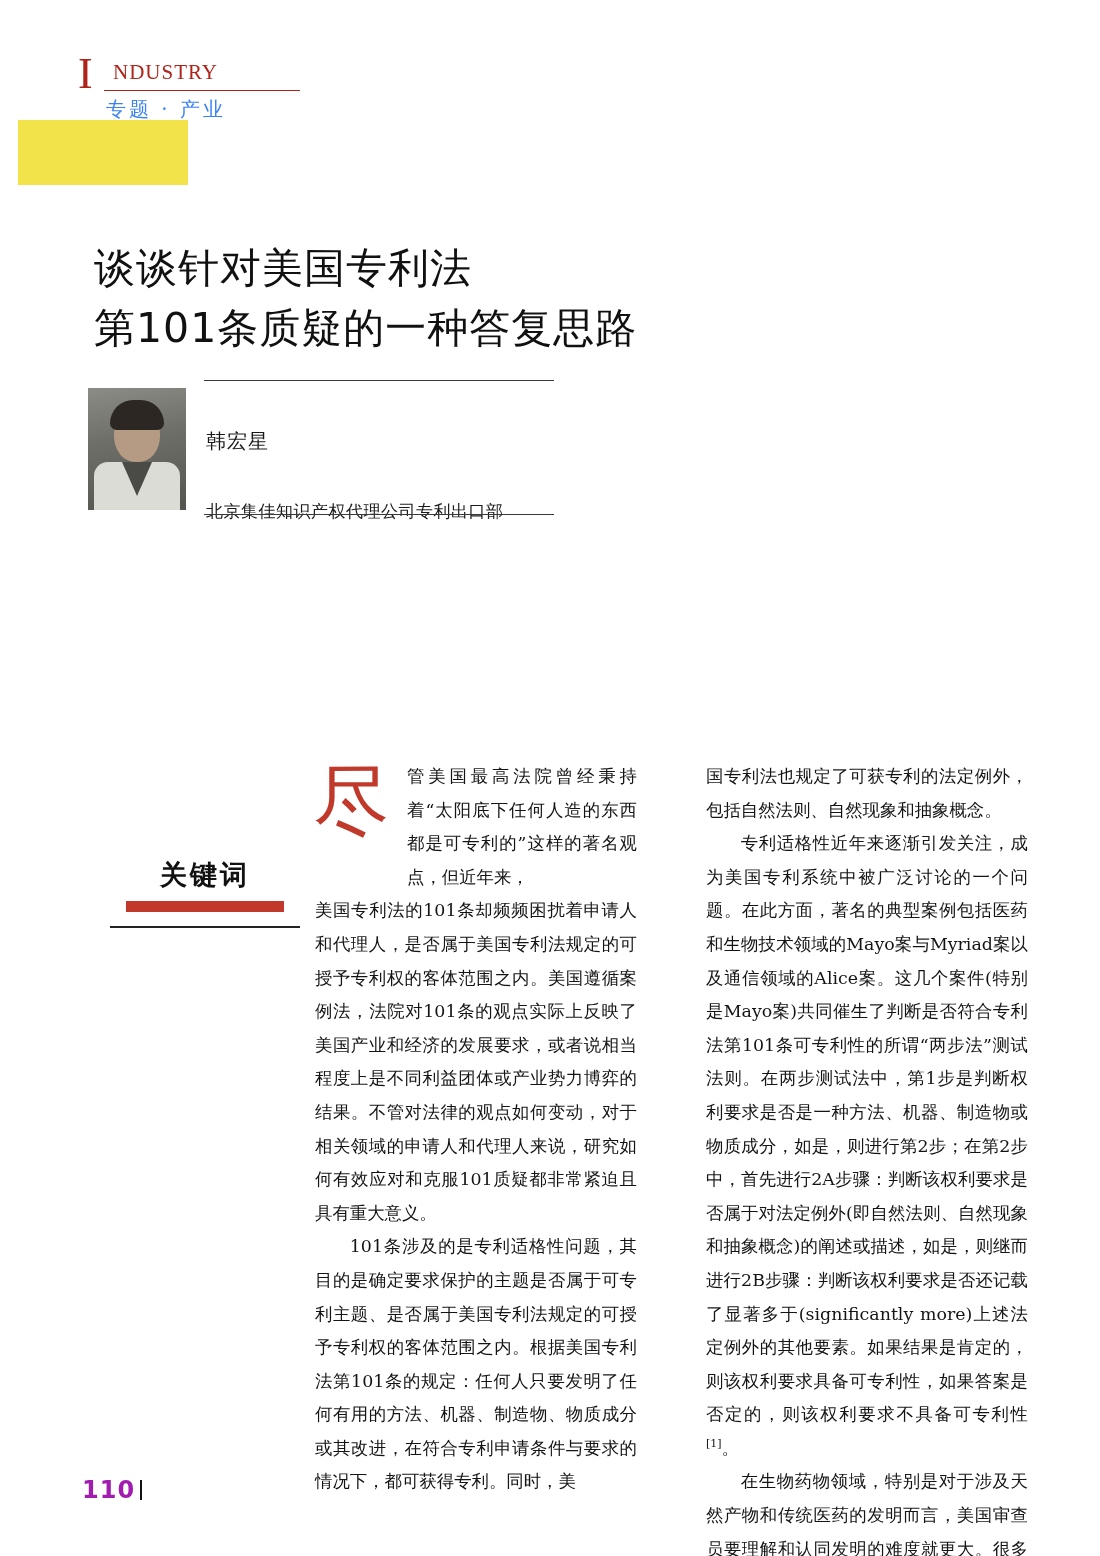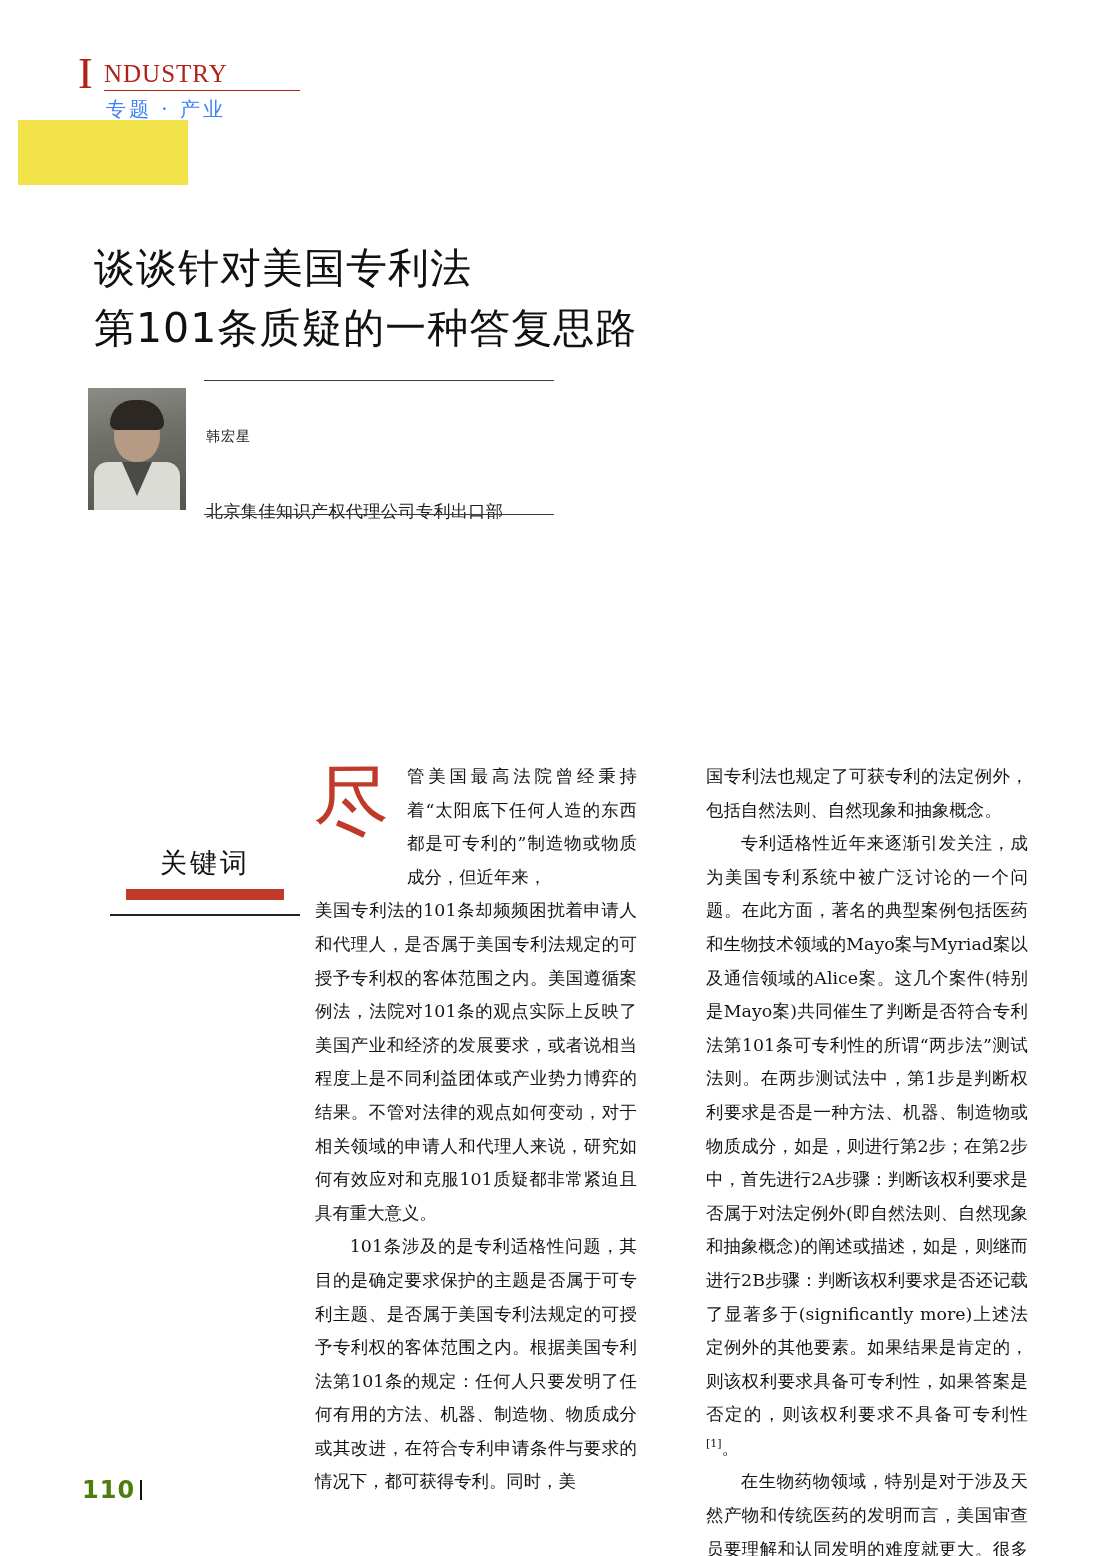--- a/index.html
+++ b/index.html
@@ -29,24 +29,24 @@
     font-size: 44px;
     color: #b02318;
     line-height: 1;
     position: absolute;
     left: 0;
     top: 0;
     letter-spacing: 0;
   }
   .runhead .ndustry {
     position: absolute;
-    left: 26px;
+    left: 35px;
     top: 8px;
     font-family: "Liberation Serif", serif;
-    font-size: 25px;
+    font-size: 21px;
     letter-spacing: 1px;
     color: #b02318;
   }
   .runhead .rule {
     position: absolute;
     left: 26px;
     top: 38px;
     width: 196px;
     height: 1px;
     background: #b02318;
@@ -144,21 +144,21 @@
     width: 350px;
     height: 1px;
     background: #3a3a3a;
   }
   .author-rule.top { top: 0; }
   .author-rule.bottom { top: 134px; }
   .author-name {
     position: absolute;
     left: 118px;
     top: 48px;
-    font-size: 14px;
+    font-size: 20px;
     font-family: "DejaVu Serif", serif;
     letter-spacing: 1px;
     color: #1a1a1a;
   }
   .author-affil {
     position: absolute;
     left: 118px;
     top: 78px;
     font-size: 17px;
     font-family: "DejaVu Serif", serif;
@@ -170,25 +170,26 @@
   
   .keywords {
     position: absolute;
     left: 110px;
     top: 845px;
     width: 190px;
     text-align: center;
   }
   .kw-title {
     font-family: "DejaVu Sans", sans-serif;
-    font-weight: normal;
+    font-weight: bold;
     font-size: 27px;
     letter-spacing: 3px;
     color: #111;
     padding-bottom: 6px;
+    margin-top: 12px;
   }
   .kw-redbar {
     width: 158px;
     height: 11px;
     background: #c0392b;
     margin: 2px auto 10px auto;
   }
   .kw-list {
     font-family: "DejaVu Serif", serif;
     font-size: 21px;
@@ -255,21 +256,21 @@
   sup { font-size: 11px; vertical-align: super; }
 
   
   .folio {
     position: absolute;
     left: 82px;
     top: 1476px;
     font-family: "DejaVu Sans", sans-serif;
     font-weight: bold;
     font-size: 24px;
-    color: #4d7c0f;
+    color: #a21caf;
     letter-spacing: 1px;
   }
   .folio .bar {
     display: inline-block;
     width: 2px;
     height: 20px;
     background: #111;
     margin-left: 5px;
     vertical-align: -2px;
   }
@@ -306,21 +307,21 @@
 
 <div class="keywords">
   <div class="kw-title">关键词</div>
   <div class="kw-redbar"></div>
   <div class="kw-rule"></div>
 </div>
 
 <div class="col col-left">
   <div class="dropcap-para">
     <span class="dropcap">尽</span>
-    <p class="dropcap-body">管美国最高法院曾经秉持着“太阳底下任何人造的东西都是可专利的”制造物或物质成分，但近年来，</p>
+    <p class="dropcap-body">管美国最高法院曾经秉持着“太阳底下任何人造的东西都是可专利的”这样的著名观点，但近年来，</p>
   </div>
   <p class="dropcap-rest">美国专利法的101条却频频困扰着申请人和代理人，是否属于美国专利法规定的可授予专利权的客体范围之内。美国遵循案例法，法院对101条的观点实际上反映了美国产业和经济的发展要求，或者说相当程度上是不同利益团体或产业势力博弈的结果。不管对法律的观点如何变动，对于相关领域的申请人和代理人来说，研究如何有效应对和克服101质疑都非常紧迫且具有重大意义。</p>
 
 
   <p class="indent">101条涉及的是专利适格性问题，其目的是确定要求保护的主题是否属于可专利主题、是否属于美国专利法规定的可授予专利权的客体范围之内。根据美国专利法第101条的规定：任何人只要发明了任何有用的方法、机器、制造物、物质成分或其改进，在符合专利申请条件与要求的情况下，都可获得专利。同时，美</p>
 </div>
 
 <div class="col col-right">
   <p>国专利法也规定了可获专利的法定例外，包括自然法则、自然现象和抽象概念。</p>
   <p class="indent"><span>专利适格性近年来逐渐引发关注，成为美国专利系统中被广泛讨论的一个问题。在此方面，著名的典型案例包括医药和生物技术领域的Mayo案与Myriad案以及通信领域的Alice案。这几个案件(特别是Mayo案)共同催生了判断是否符合专利法第101条可专利性的所谓“两步法”测试法则。在两步测试法中，第1步是判断权利要求是否是一种方法、机器、制造物或物质成分，如是，则进行第2步；在第2步中，首先进行2A步骤：判断该权利要求是否属于对法定例外(即自然法则、自然现象和抽象概念)的阐述或描述，如是，则继而进行2B步骤：判断该权利要求是否还记载了显著多于(significantly more)上述法定例外的其他要素。如果结果是肯定的，则该权利要求具备可专利性，如果答案是否定的，则该权利要求不具备可专利性</span><sup>[1]</sup><span>。</span></p>

